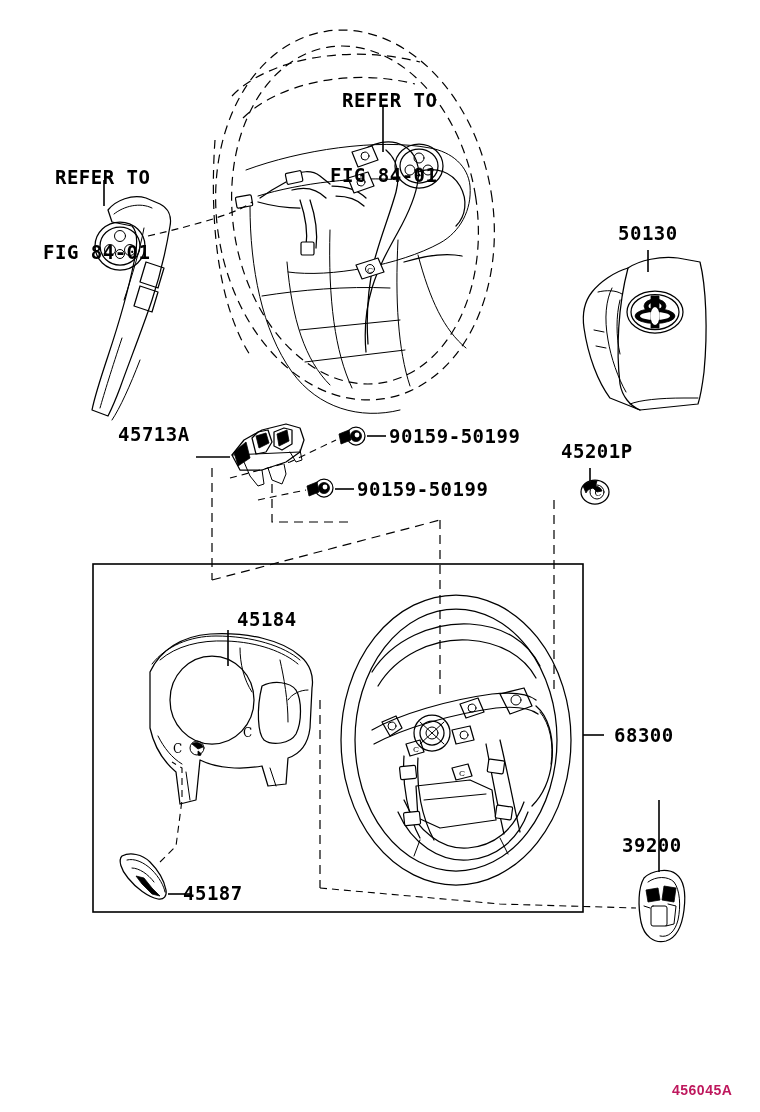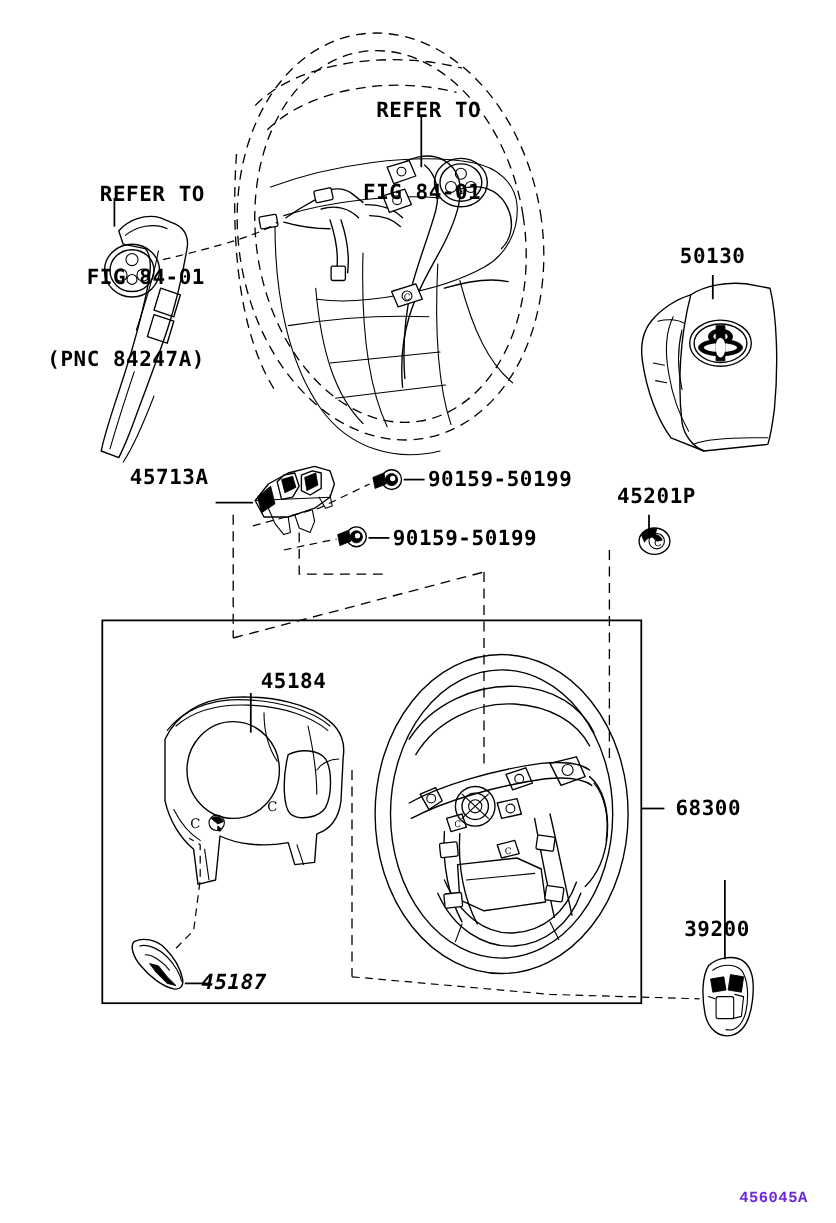--- a/index.html
+++ b/index.html
@@ -84,24 +84,24 @@
     color: #000000;
     white-space: pre;
     line-height: 23px;
     text-align: right;
   }
   .label.multi {
     line-height: 25px;
   }
   .footer-code {
     position: absolute;
-    font-family: Liberation Mono, monospace;
+    font-family: Liberation Sans, sans-serif;
     font-weight: bold;
     font-size: 14px;
-    color: #6d28d9;
+    color: #be185d;
     letter-spacing: 0.5px;
   }
   .clipmark {
     position: absolute;
     font-family: "DejaVu Serif", serif;
     font-size: 12px;
     color: #000000;
   }
 </style>
 </head>
@@ -386,21 +386,20 @@
     <path class="ln-lead" d="M659 800 L 659 872"></path>
     <path class="ln-dash-fine" d="M320 888 L 500 904 L 636 908"></path>
 
     <path class="ln-dash" d="M320 700 L 320 888"></path>
 
   </svg>
 
   <div class="label multi" style="left:43px; top:115px;">
     <div>REFER TO</div>
     <div>FIG 84-01</div>
-    <div>(PNC 84247A)</div>
   </div>
 
   <div class="label multi" style="left:330px; top:38px;">
     <div>REFER TO</div>
     <div>FIG 84-01</div>
   </div>
 
   <div class="label" style="left:618px; top:222px;">50130</div>
 
   <div class="label" style="left:118px; top:423px;">45713A</div>
@@ -410,20 +409,20 @@
   <div class="label" style="left:357px; top:478px;">90159-50199</div>
 
   <div class="label" style="left:561px; top:440px;">45201P</div>
 
   <div class="label" style="left:195px; top:608px;margin-left:42px;">45184</div>
 
   <div class="label" style="left:614px; top:724px;">68300</div>
 
   <div class="label" style="left:622px; top:834px;">39200</div>
 
-  <div class="label" style="left:183px; top:882px;font-style:italic;">45187</div>
+  <div class="label" style="left:183px; top:882px;">45187</div>
 
   <div class="clipmark" style="left:243px; top:726px;">C</div>
   <div class="clipmark" style="left:173px; top:742px;">C</div>
 
   <div class="footer-code" style="left:672px; top:1082px;">456045A</div>
 
 </div>
 
 </body></html>

